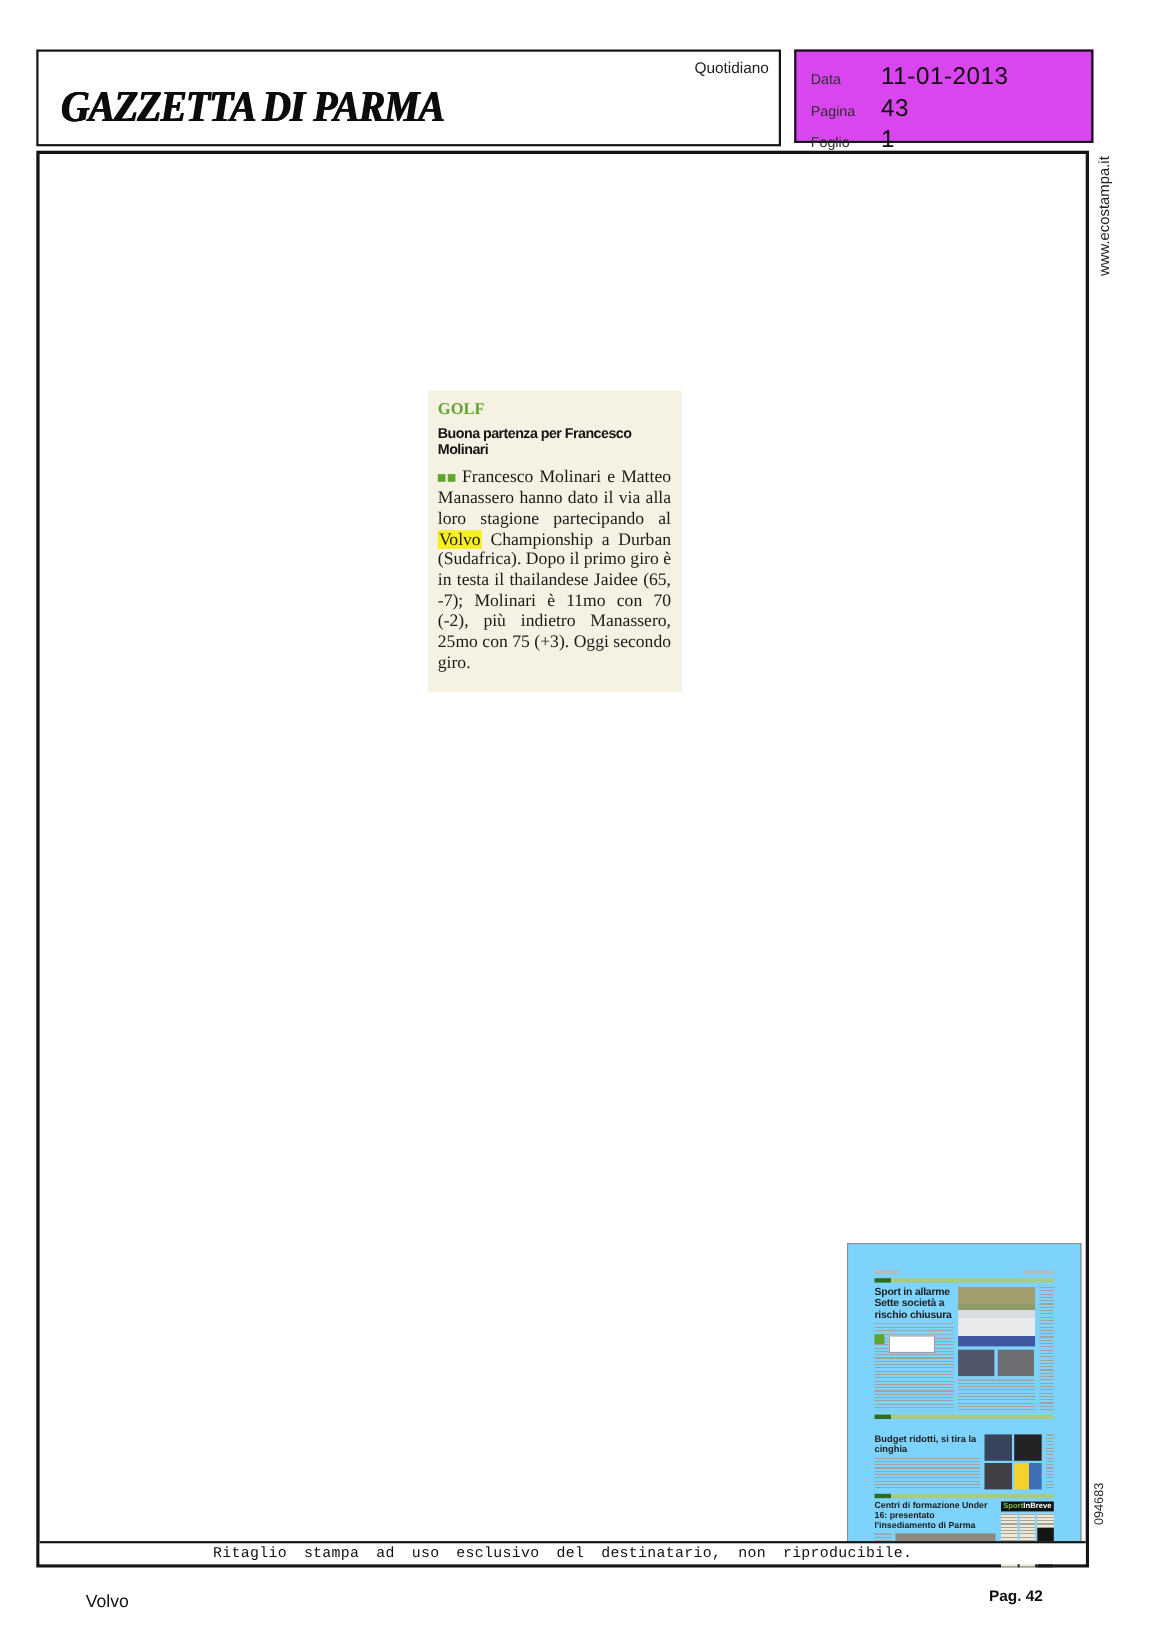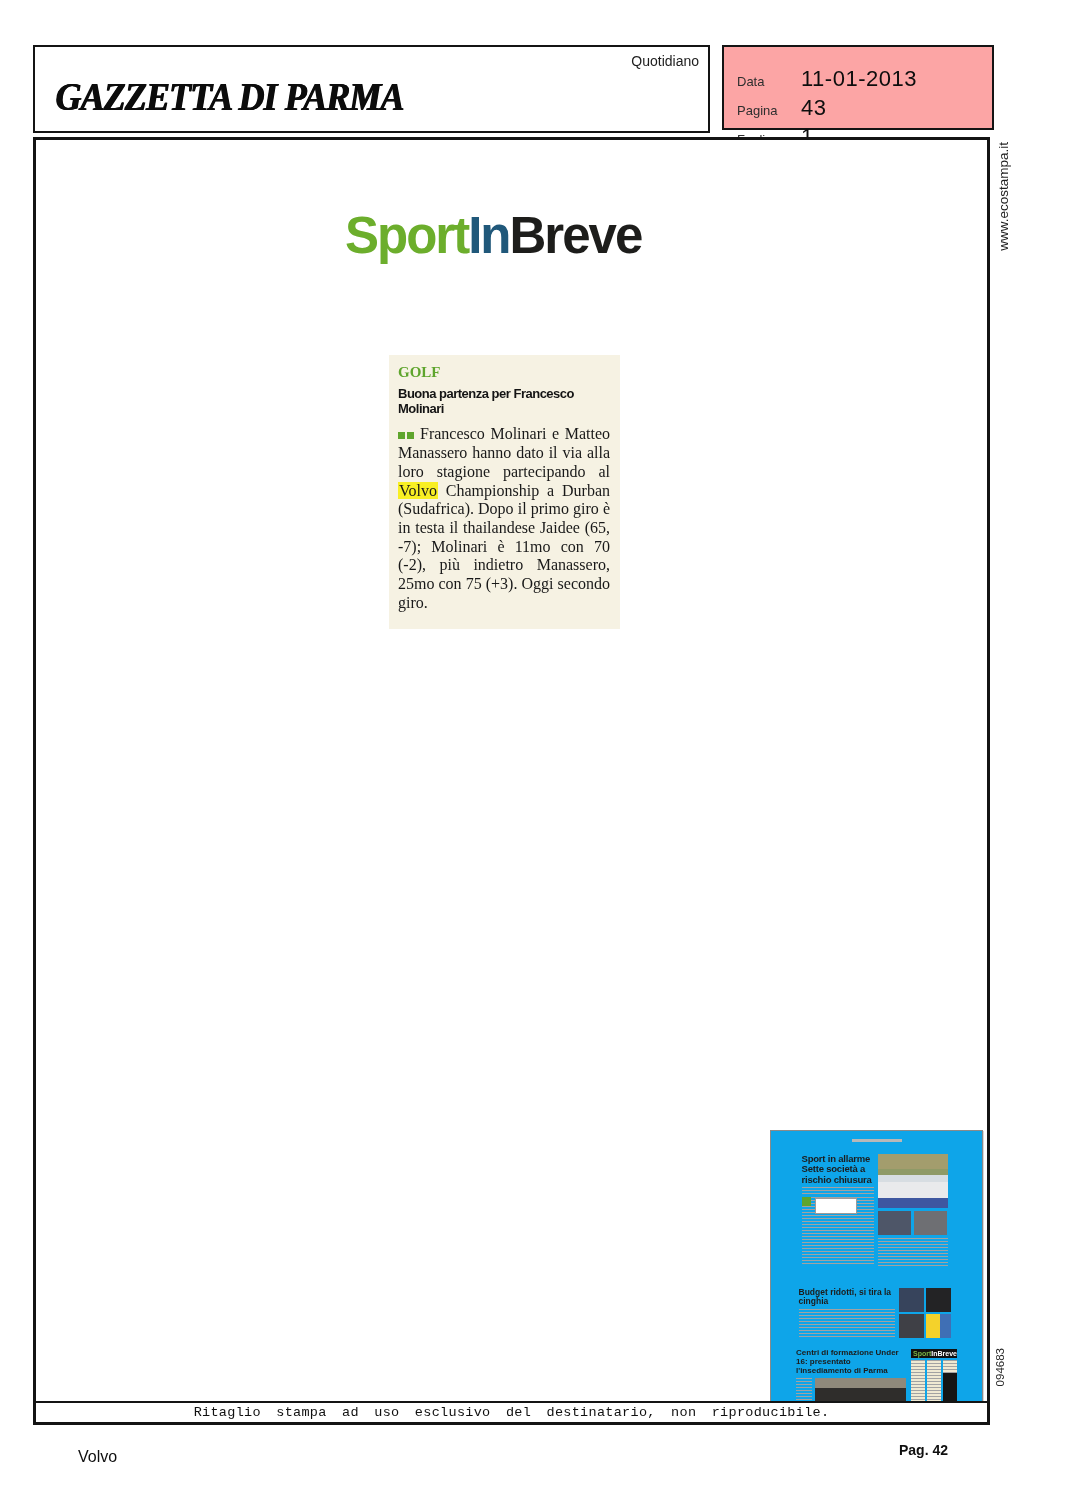--- a/index.html
+++ b/index.html
@@ -5,21 +5,21 @@
   * { margin:0; padding:0; box-sizing:border-box; }
   html,body { background:#ffffff; }
   body { font-family:"Liberation Sans", sans-serif; color:#1a1a1a; }
   .page { position:relative; width:1069px; height:1500px; background:#ffffff; overflow:hidden; }
 
   
   .masthead-box { position:absolute; left:33px; top:45px; width:677px; height:88px; border:2px solid #141414; background:#fff; }
   .quotidiano { position:absolute; top:6px; right:9px; font-size:14px; color:#1d1d1d; }
   .masthead { position:absolute; left:20px; top:26px; font-family:"Liberation Serif", serif; font-style:italic; font-weight:bold; font-size:40px; letter-spacing:-1px; color:#0c0c0c; transform:scaleX(0.9); transform-origin:left center; text-shadow:0.6px 0 #0c0c0c, 1.2px 0 #0c0c0c; white-space:nowrap; }
 
-  .meta-box { position:absolute; left:722px; top:45px; width:272px; height:85px; border:2px solid #141414; background:#fca5a5; padding:19px 0 0 13px; }
+  .meta-box { position:absolute; left:722px; top:45px; width:272px; height:85px; border:2px solid #141414; background:#d946ef; padding:9px 0 0 13px; }
   .meta-row { display:flex; align-items:baseline; margin-bottom:3px; }
   .meta-label { width:64px; font-size:13px; color:#2e2e2e; }
   .meta-value { font-size:22px; color:#0d0d0d; letter-spacing:0.5px; }
 
   
   .main-box { position:absolute; left:33px; top:137px; width:957px; height:1288px; border:3px solid #141414; background:#fff; }
 
   .sib-title { position:absolute; left:309px; top:66px; font-size:51px; font-weight:bold; letter-spacing:-2px; white-space:nowrap; }
   .sib-green { color:#6cae2c; }
   .sib-blue  { color:#20587a; }
@@ -28,21 +28,21 @@
   
   .article { position:absolute; left:353px; top:215px; width:231px; background:#f6f2e3; padding:9px 10px 16px 9px; }
   .kicker { color:#5fa52d; font-weight:bold; font-size:15px;font-family:Liberation Serif, serif; }
   .headline { margin-top:5px; font-size:13px; font-weight:bold; line-height:1.17; letter-spacing:-0.5px; color:#141414; }
   .body-text { margin-top:9px; font-family:"Liberation Serif", serif; font-size:16px; line-height:1.17; text-align:justify; color:#191919; hyphens:auto; }
   .sq { display:inline-block; width:7px; height:7px; background:#5fa52d; margin-right:2px; }
   .sq.last { margin-right:6px; }
   .hl { background:#f8ef23; padding:0 1px; }
 
   
-  .thumb { position:absolute; left:734px; top:990px; width:213px; height:287px; border:1px solid #8a8a8a; background:#0ea5e9; padding:8px; box-shadow:1px 1px 0 #d7d7d7; display:flex; flex-direction:column;align-items:center; }
+  .thumb { position:absolute; left:734px; top:990px; width:213px; height:287px; border:1px solid #8a8a8a; background:#7dd3fc; padding:24px; box-shadow:1px 1px 0 #d7d7d7; display:flex; flex-direction:column; }
   .smudge { background-image:repeating-linear-gradient(180deg,#a2a2a2 0px,#a2a2a2 1px,transparent 1px,transparent 3px); }
   .t-top { display:flex; justify-content:space-between; height:4px; }
   .t-top .bar { height:3px; background:#b8b8b8; }
   .strip { height:4px; margin-top:4px; background:linear-gradient(90deg,#2f6b1d 0 15px,#a9cb7d 15px); flex:none; }
   .t-sec1 { display:flex; gap:4px; margin-top:4px; height:112px; flex:none; }
   .t-col-a { width:72px; display:flex; flex-direction:column; }
   .t-h1 { font-size:9.5px; font-weight:bold; line-height:1.08; letter-spacing:-0.2px; color:#1c1c1c; }
   .t-byline { height:7px; margin-top:2px; }
   .t-dropcap { float:left; width:9px; height:9px; background:#5fa52d; margin:0 2px 1px 0; }
   .t-inset { border:1px solid #9b9b9b; background:#fff; width:42px; height:16px; float:left; margin:1px 2px; }
@@ -107,23 +107,20 @@
       <span class="meta-value">43</span>
     </div>
     <div class="meta-row">
       <span class="meta-label">Foglio</span>
       <span class="meta-value">1</span>
     </div>
   </div>
 
   <div class="main-box">
 
-    <div class="sib-title">
-      <span class="sib-green">Sport</span><span class="sib-blue">In</span><span class="sib-dark">Breve</span>
-    </div>
 
     <div class="article">
       <div class="kicker">GOLF</div>
       <div class="headline">Buona partenza per Francesco Molinari</div>
       <p class="body-text"><span class="sq"></span><span class="sq last"></span><span>Francesco Molinari e Matteo Manassero hanno dato il via alla loro stagione partecipando al </span><span class="hl">Volvo</span><span> Championship a Durban (Sudafrica). Dopo il primo giro è in testa il thailandese Jaidee (65, -7); Molinari è 11mo con 70 (-2), più indietro Manassero, 25mo con 75 (+3). Oggi secondo giro.</span></p>
     </div>
 
     <div class="thumb">
       <div class="t-top">
         <div class="bar" style="width:22px"></div>

